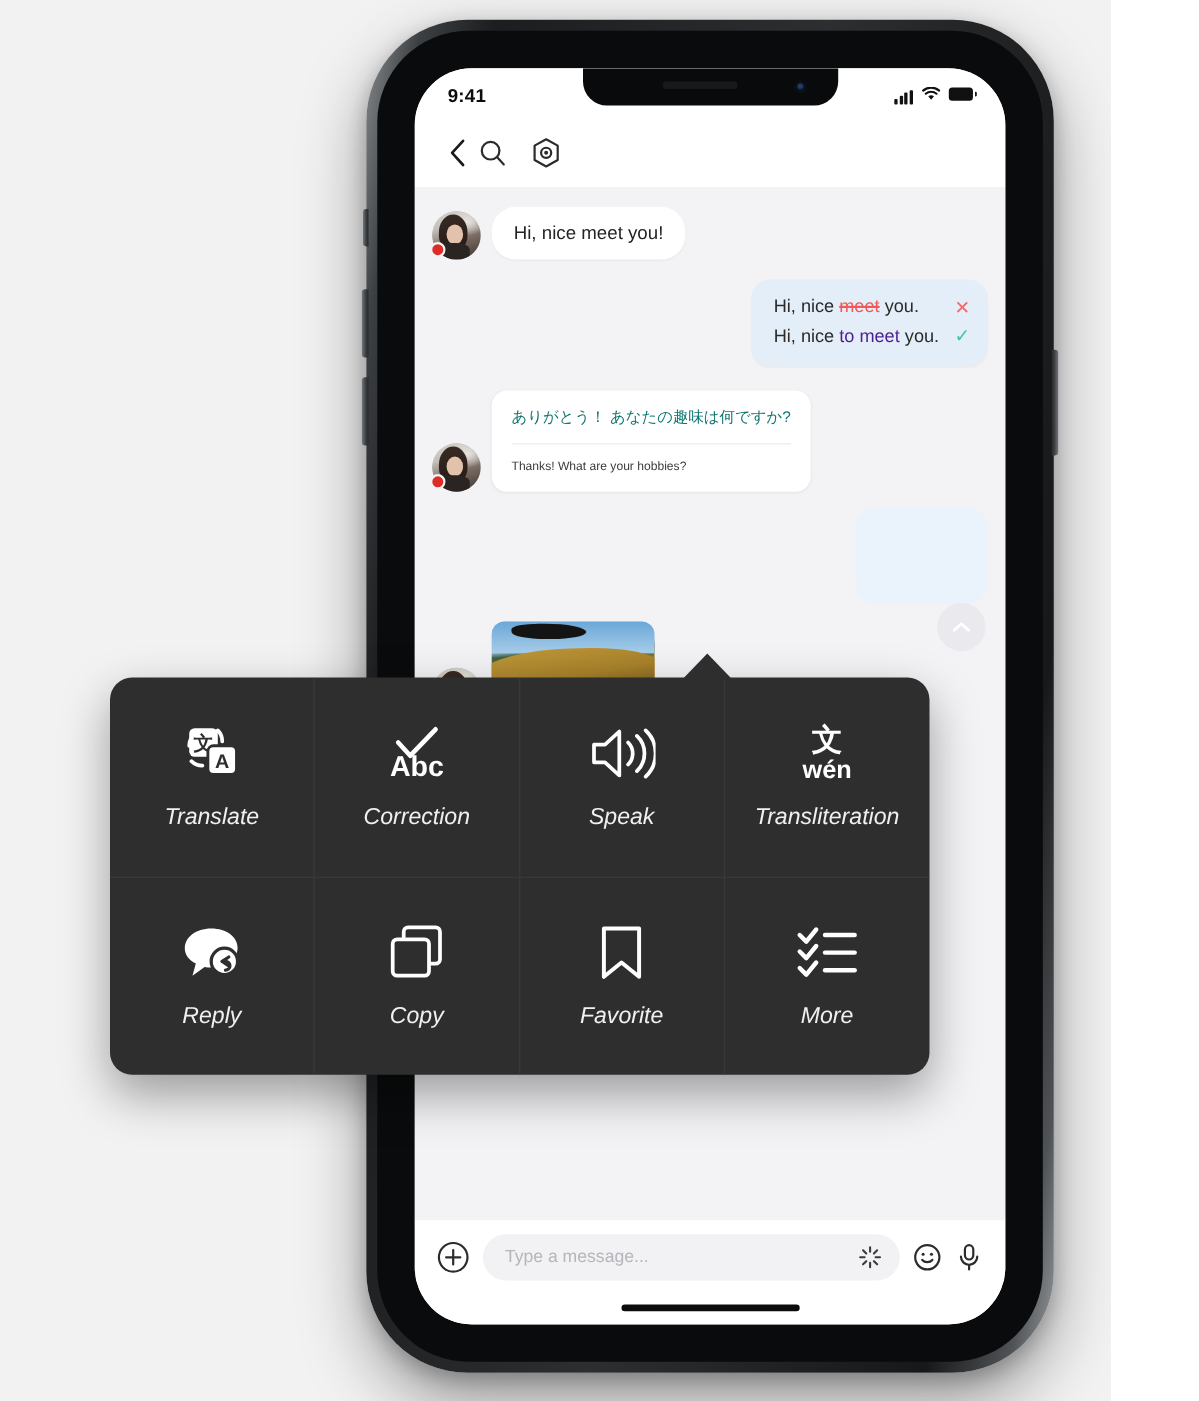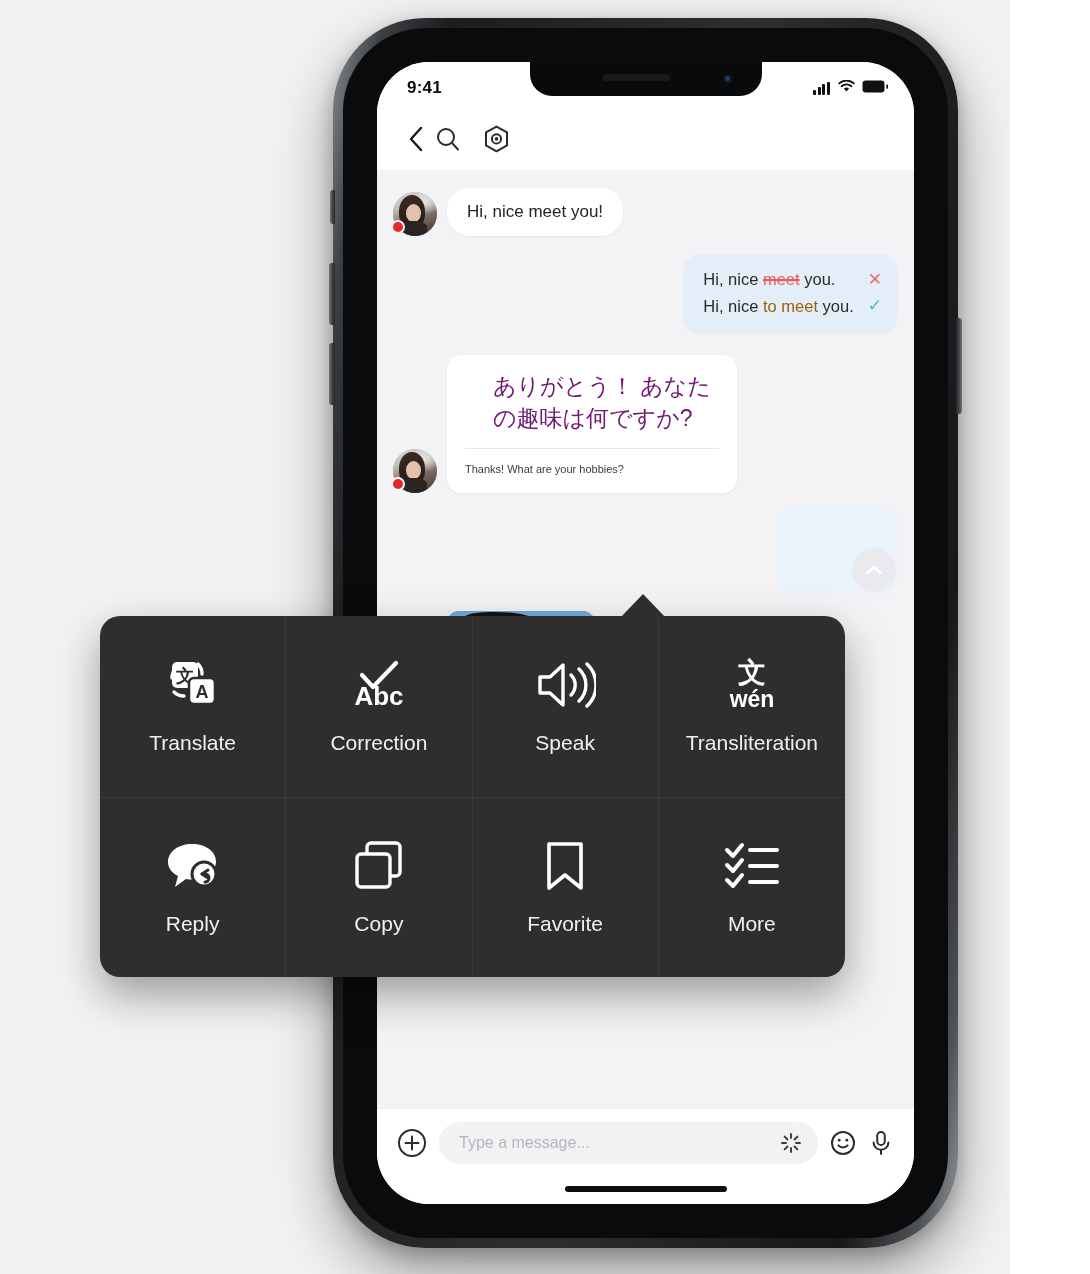--- a/index.html
+++ b/index.html
@@ -170,31 +170,31 @@
 
   .bubble-correction {
     background:#e4eef8; border-radius: 18px;
     padding: 13px 16px 13px 20px;
     max-width: 340px;
     box-shadow: 0 1px 2px rgba(0,0,0,0.04);
   }
   .corr-line { display:flex; align-items:center; gap: 14px; font-size: 16.5px; color:#2a2a2a; line-height: 1.55; white-space: nowrap;}
   .corr-text { flex: 1; }
   .strike { color:#ef5b5b; text-decoration: line-through; text-decoration-thickness: 1.6px; }
-  .added { color:#a16207; }
+  .added { color:#4c1d95; }
   .mark-x { color:#ef6b6b; font-size: 17px; }
   .mark-check { color:#3fc796; font-size: 17px; }
 
   .bubble-translate {
     background:#fff; border-radius: 14px;
     max-width: 290px;
     box-shadow: 0 1px 3px rgba(0,0,0,0.06);
     overflow: hidden;
   }
-  .bt-top { padding: 15px 18px 13px 18px; font-size: 23px; color:#701a75; line-height: 1.42; margin-left: 28px; }
+  .bt-top { padding: 15px 18px 13px 18px; font-size: 14px; color:#0f766e; line-height: 1.42; }
   .bt-div { height:1px; background:#e9e9ec; margin: 0 18px; }
   .bt-bot { padding: 13px 18px 15px 18px; font-size: 11px; color:#3c3c3c; line-height: 1.42; }
 
   #scroll-top-btn {
     position:absolute; right: 18px; top: 378px;
     width: 44px; height: 44px; border-radius: 50%;
     background: #e9e9ee;
     display:flex; align-items:center; justify-content:center;
     cursor:pointer; z-index: 5;
   }
@@ -269,21 +269,21 @@
     display:flex; flex-direction:column; align-items:center; justify-content:center;
     gap: 18px;
     cursor:pointer;
     border-right: 1px solid #3b3b3b;
     padding: 0 6px;
   }
   .ctx-cell:last-child { border-right: none; }
   .ctx-icon { height: 56px; display:flex; align-items:center; justify-content:center; }
   .ctx-label {
     color:#f0f0f0; font-size: 21px; text-align:center; line-height: 1.18;
-    max-width: 150px; word-break: break-word;
+    max-width: 150px; word-break: break-word; font-style: italic;
   }
 </style>
 </head>
 <body>
 
 <div id="stage">
 
   <div id="phone">
     <div id="phone-inner-ring"></div>
 

